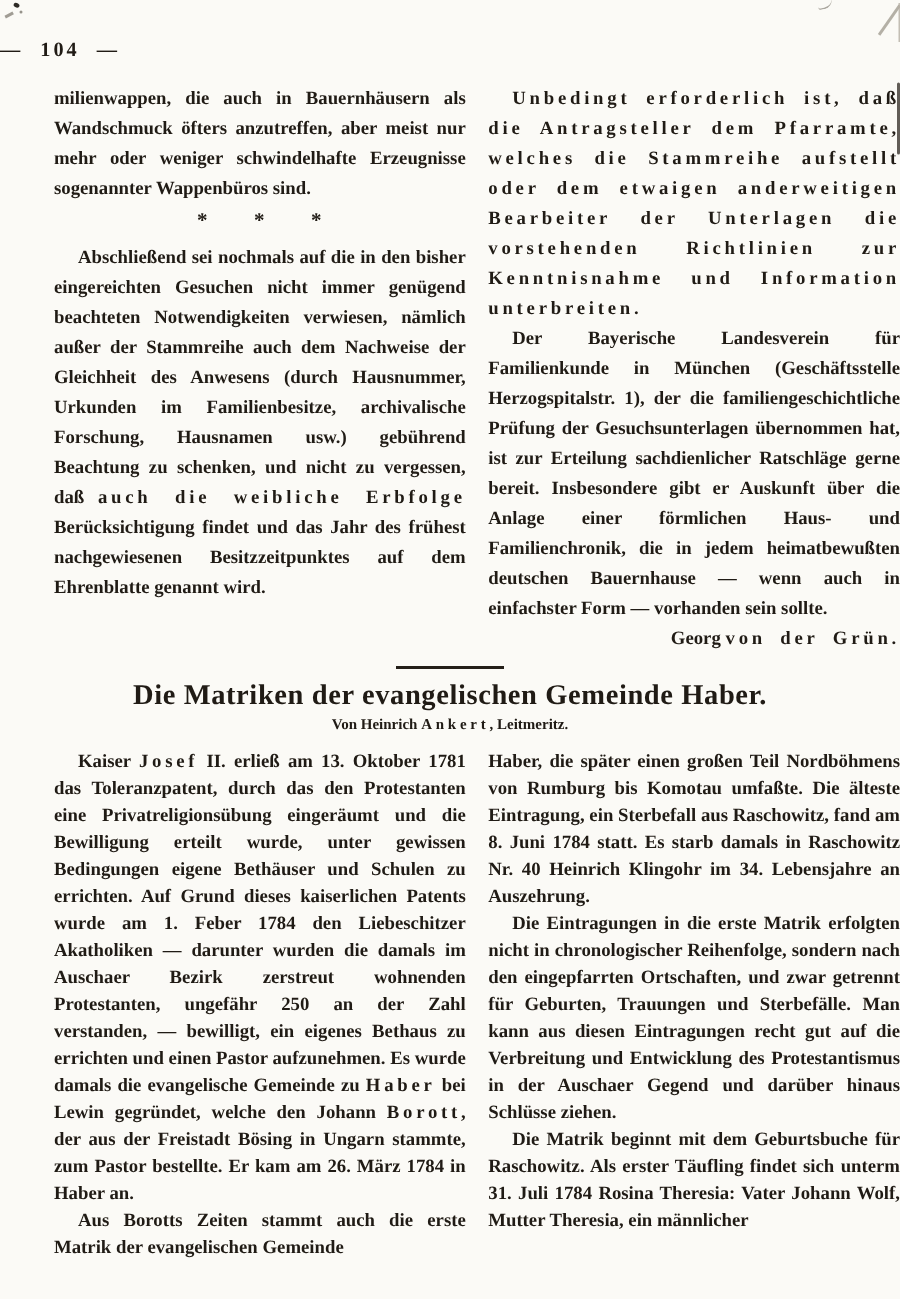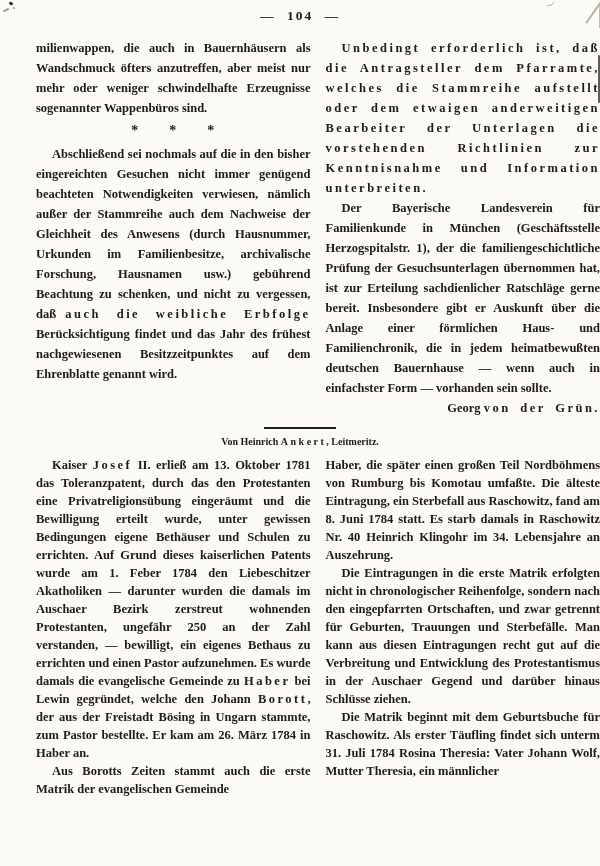--- a/index.html
+++ b/index.html
@@ -14,21 +14,21 @@
   .art{position:absolute;pointer-events:none;}
   .speck-a{left:9px;top:2px;width:4px;height:3px;background:#2e2b26;border-radius:60% 40% 55% 45%;transform:rotate(32deg);}
   .speck-b{left:3px;top:9px;width:6px;height:1.5px;background:#8a857c;transform:rotate(-28deg);opacity:.8;}
   .speck-c{left:13px;top:7px;width:2px;height:2px;background:#6b665e;border-radius:50%;opacity:.7;}
   .stroke-top{left:545px;top:0;width:10px;height:5px;border-bottom:1.5px solid #8f8a81;border-radius:0 0 10px 4px;transform:rotate(-12deg);opacity:.75;}
   .diag-tr{right:1px;top:3px;width:24px;height:1.5px;background:#a39d92;transform-origin:right top;transform:rotate(-55deg);opacity:.8;}
   .sliver-r{right:0;top:55px;width:2.5px;height:48px;background:#45403a;border-radius:2px;opacity:.85;}
   .sliver-r2{right:0;top:2px;width:1.5px;height:26px;background:#b5afa4;opacity:.8;}
 
   .pagenum{
-    padding-top:8px;text-align:center;
+    padding-top:25px;
     font-size:13.5px;letter-spacing:2px;word-spacing:6px;
   }
   .cols{display:flex;gap:15px;padding-left:36px;}
   .cols.top{margin-top:14px;}
   .col{flex:1 1 0;min-width:0;text-align:justify;}
   .top .col{font-size:12.5px;line-height:20px;}
   .bottom .col{font-size:12.5px;line-height:18px;}
   .para{margin:0;}
   .para.ind{text-indent:16px;}
   .gesperrt{letter-spacing:2.5px;word-spacing:4px;}
@@ -62,20 +62,21 @@
         <p class="para ind"><span>Abschließend sei nochmals auf die in den bisher eingereichten Gesuchen nicht immer genügend beachteten Notwendigkeiten verwiesen, nämlich außer der Stammreihe auch dem Nachweise der Gleichheit des Anwesens (durch Hausnummer, Urkunden im Familienbesitze, archivalische Forschung, Hausnamen usw.) gebührend Beachtung zu schenken, und nicht zu vergessen, daß </span><span class="gesperrt">auch die weibliche Erbfolge</span><span> Berücksichtigung findet und das Jahr des frühest nachgewiesenen Besitzzeitpunktes auf dem Ehrenblatte genannt wird.</span></p>
       </div>
     <div class="col">
         <p class="para ind"><span class="gesperrt">Unbedingt erforderlich ist, daß die Antragsteller dem Pfarramte, welches die Stammreihe aufstellt oder dem etwaigen anderweitigen Bearbeiter der Unterlagen die vorstehenden Richtlinien zur Kenntnisnahme und Information unterbreiten.</span></p>
         <p class="para ind"><span>Der Bayerische Landesverein für Familienkunde in München (Geschäftsstelle Herzogspitalstr. 1), der die familiengeschichtliche Prüfung der Gesuchsunterlagen übernommen hat, ist zur Erteilung sachdienlicher Ratschläge gerne bereit. Insbesondere gibt er Auskunft über die Anlage einer förmlichen Haus- und Familienchronik, die in jedem heimatbewußten deutschen Bauernhause — wenn auch in einfachster Form — vorhanden sein sollte.</span><span class="sig"><span>Georg </span><span class="gesperrt">von der Grün.</span></span></p>
       </div>
   </div>
 
   <div class="rule"></div>
 
+  <h1 class="title">Die Matriken der evangelischen Gemeinde Haber.</h1>
   <div class="byline"><span>Von Heinrich </span><span class="gesperrt">Ankert</span><span>, Leitmeritz.</span></div>
 
   <div class="cols bottom">
     <div class="col">
         <p class="para ind"><span>Kaiser </span><span class="gesperrt">Josef</span><span> II. erließ am 13. Oktober 1781 das Toleranzpatent, durch das den Protestanten eine Privatreligionsübung eingeräumt und die Bewilligung erteilt wurde, unter gewissen Bedingungen eigene Bethäuser und Schulen zu errichten. Auf Grund dieses kaiserlichen Patents wurde am 1. Feber 1784 den Liebeschitzer Akatholiken — darunter wurden die damals im Auschaer Bezirk zerstreut wohnenden Protestanten, ungefähr 250 an der Zahl verstanden, — bewilligt, ein eigenes Bethaus zu errichten und einen Pastor aufzunehmen. Es wurde damals die evangelische Gemeinde zu </span><span class="gesperrt">Haber</span><span> bei Lewin gegründet, welche den Johann </span><span class="gesperrt">Borott</span><span>, der aus der Freistadt Bösing in Ungarn stammte, zum Pastor bestellte. Er kam am 26. März 1784 in Haber an.</span></p>
         <p class="para ind"><span>Aus Borotts Zeiten stammt auch die erste Matrik der evangelischen Gemeinde</span></p>
       </div>
     <div class="col">
         <p class="para"><span>Haber, die später einen großen Teil Nordböhmens von Rumburg bis Komotau umfaßte. Die älteste Eintragung, ein Sterbefall aus Raschowitz, fand am 8. Juni 1784 statt. Es starb damals in Raschowitz Nr. 40 Heinrich Klingohr im 34. Lebensjahre an Auszehrung.</span></p>
         <p class="para ind"><span>Die Eintragungen in die erste Matrik erfolgten nicht in chronologischer Reihenfolge, sondern nach den eingepfarrten Ortschaften, und zwar getrennt für Geburten, Trauungen und Sterbefälle. Man kann aus diesen Eintragungen recht gut auf die Verbreitung und Entwicklung des Protestantismus in der Auschaer Gegend und darüber hinaus Schlüsse ziehen.</span></p>

